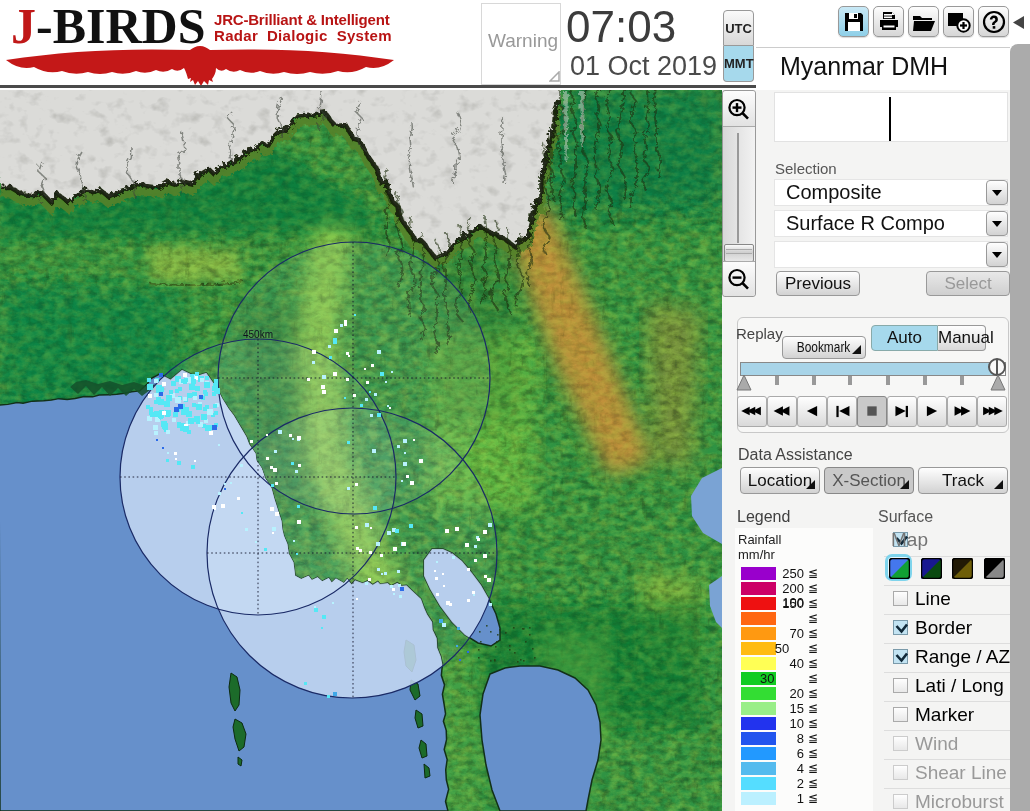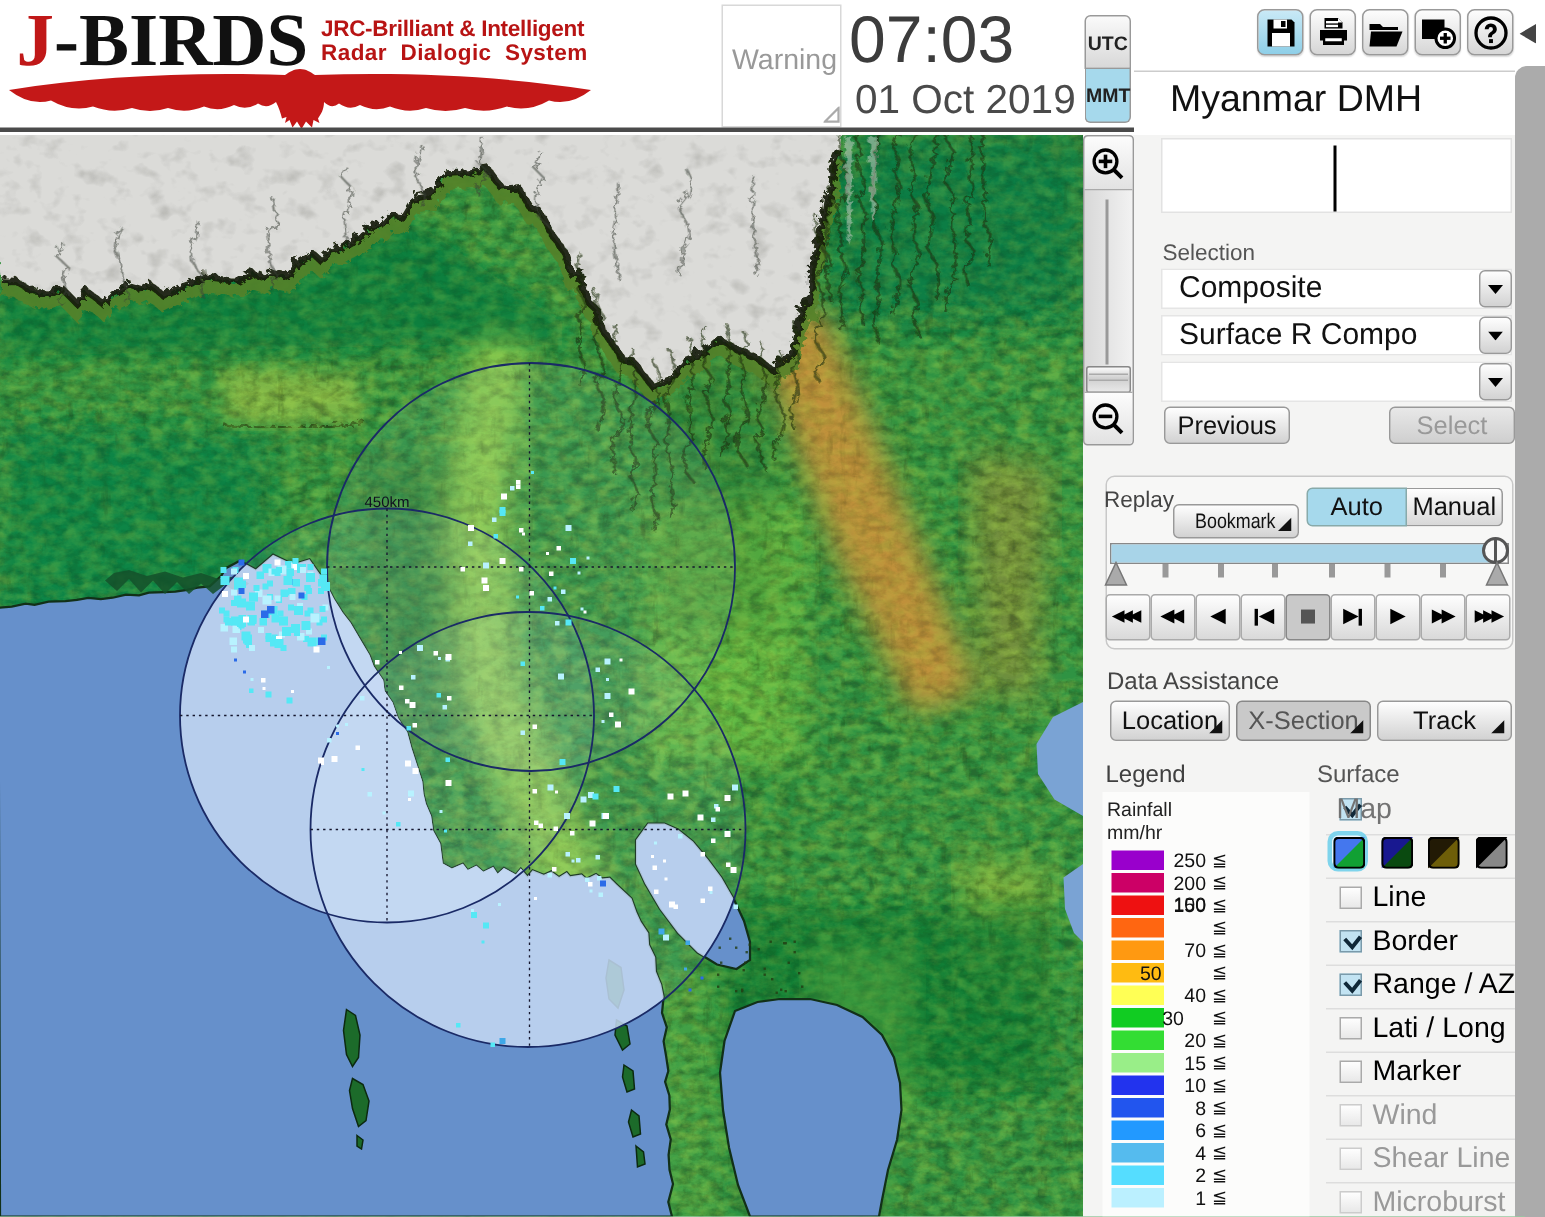--- a/index.html
+++ b/index.html
@@ -601,21 +601,21 @@
       <path d="M0,0 L10,0 L5,6 Z" fill="#000"></path>
     </svg></div>
 <div class="btn" style="left:776px;top:271px;width:84px;height:25px;font-size:17px;line-height:23px">Previous</div>
 <div class="btn" style="left:926px;top:271px;width:84px;height:25px;font-size:17px;line-height:23px;color:#999;background:linear-gradient(#e8e8e8,#cfcfcf)">Select</div>
 <div class="abs" style="left:737px;top:317px;width:272px;height:116px;border:1px solid #c8c8c8;border-radius:6px;background:#f7f7f6"></div>
 <div class="abs" style="left:736px;top:325px;font-size:15px;color:#444">Replay</div>
 <div class="btn" style="left:782px;top:336px;width:84px;height:23px;font-size:14px;line-height:21px"><span style="display:inline-block;transform:scaleX(0.85)">Bookmark</span><svg width="9" height="9" viewBox="0 0 9 9" style="position:absolute;right:4px;bottom:4px">
       <path d="M9,0 L9,9 L0,9 Z" fill="#111"></path>
     </svg></div>
 <div class="abs" style="left:871px;top:325px;width:67px;height:26px;background:#a6d9ec;border:1px solid #8aa;border-radius:4px 0 0 4px;text-align:center;font-size:17px;line-height:24px;color:#111">Auto</div>
-<div class="abs" style="left:938px;top:325px;width:64px;height:26px;background:linear-gradient(#fefefe,#d8d8d8);border:1px solid #999;border-left:none;border-radius:0 4px 4px 0;text-align:center;font-size:17px;line-height:24px;color:#111">Manual</div>
+<div class="abs" style="left:938px;top:325px;width:48px;height:26px;background:linear-gradient(#fefefe,#d8d8d8);border:1px solid #999;border-left:none;border-radius:0 4px 4px 0;text-align:center;font-size:17px;line-height:24px;color:#111">Manual</div>
 <div class="abs" style="left:740px;top:362px;width:266px;height:14px;background:#fff;border:1px solid #888"></div>
 <div class="abs" style="left:741px;top:363px;width:256px;height:12px;background:#a8d4e8"></div>
 <div class="abs" style="left:988px;top:358px;width:18px;height:18px;background:#f8f8f8;border:2px solid #555;border-radius:50%"></div>
 <div class="abs" style="left:996px;top:359px;width:1.5px;height:16px;background:#555"></div>
 <svg class="abs" style="left:736px;top:374px" width="16" height="17" viewBox="0 0 16 17">
     <path d="M8,1 L15,16 L1,16 Z" fill="#aaa" stroke="#777" stroke-width="1"></path>
   </svg>
 <svg class="abs" style="left:990px;top:374px" width="16" height="17" viewBox="0 0 16 17">
     <path d="M8,1 L15,16 L1,16 Z" fill="#aaa" stroke="#777" stroke-width="1"></path>
   </svg>
@@ -702,27 +702,27 @@
 <div style="position:absolute;left:741px;top:597px;width:35px;height:13px;background:#ee1111"></div>
 <div style="position:absolute;left:760px;top:597px;width:44px;height:13px;font-size:13px;text-align:right;color:#111;line-height:13px">150</div>
 <div style="position:absolute;left:808px;top:596px;font-size:12px;color:#111;line-height:14px">≦</div>
 <div style="position:absolute;left:741px;top:612px;width:35px;height:13px;background:#ff6611"></div>
 <div style="position:absolute;left:760px;top:596px;width:44px;height:13px;font-size:13px;text-align:right;color:#111;line-height:13px">100</div>
 <div style="position:absolute;left:808px;top:611px;font-size:12px;color:#111;line-height:14px">≦</div>
 <div style="position:absolute;left:741px;top:627px;width:35px;height:13px;background:#ff9911"></div>
 <div style="position:absolute;left:760px;top:627px;width:44px;height:13px;font-size:13px;text-align:right;color:#111;line-height:13px">70</div>
 <div style="position:absolute;left:808px;top:626px;font-size:12px;color:#111;line-height:14px">≦</div>
 <div style="position:absolute;left:741px;top:642px;width:35px;height:13px;background:#ffbb11"></div>
-<div style="position:absolute;left:760px;top:642px;width:44px;height:13px;font-size:13px;text-align:left;color:#111;line-height:13px">50</div>
+<div style="position:absolute;left:760px;top:642px;width:44px;height:13px;font-size:13px;text-align:center;color:#111;line-height:13px">50</div>
 <div style="position:absolute;left:808px;top:641px;font-size:12px;color:#111;line-height:14px">≦</div>
 <div style="position:absolute;left:741px;top:657px;width:35px;height:13px;background:#ffff55"></div>
 <div style="position:absolute;left:760px;top:657px;width:44px;height:13px;font-size:13px;text-align:right;color:#111;line-height:13px">40</div>
 <div style="position:absolute;left:808px;top:656px;font-size:12px;color:#111;line-height:14px">≦</div>
 <div style="position:absolute;left:741px;top:672px;width:35px;height:13px;background:#11cc22"></div>
-<div style="position:absolute;left:760px;top:672px;width:44px;height:13px;font-size:13px;text-align:center;color:#111;line-height:13px">30</div>
+<div style="position:absolute;left:760px;top:672px;width:44px;height:13px;font-size:13px;text-align:left;color:#111;line-height:13px">30</div>
 <div style="position:absolute;left:808px;top:671px;font-size:12px;color:#111;line-height:14px">≦</div>
 <div style="position:absolute;left:741px;top:687px;width:35px;height:13px;background:#33dd33"></div>
 <div style="position:absolute;left:760px;top:687px;width:44px;height:13px;font-size:13px;text-align:right;color:#111;line-height:13px">20</div>
 <div style="position:absolute;left:808px;top:686px;font-size:12px;color:#111;line-height:14px">≦</div>
 <div style="position:absolute;left:741px;top:702px;width:35px;height:13px;background:#99ee88"></div>
 <div style="position:absolute;left:760px;top:702px;width:44px;height:13px;font-size:13px;text-align:right;color:#111;line-height:13px">15</div>
 <div style="position:absolute;left:808px;top:701px;font-size:12px;color:#111;line-height:14px">≦</div>
 <div style="position:absolute;left:741px;top:717px;width:35px;height:13px;background:#2233ee"></div>
 <div style="position:absolute;left:760px;top:717px;width:44px;height:13px;font-size:13px;text-align:right;color:#111;line-height:13px">10</div>
 <div style="position:absolute;left:808px;top:716px;font-size:12px;color:#111;line-height:14px">≦</div>

